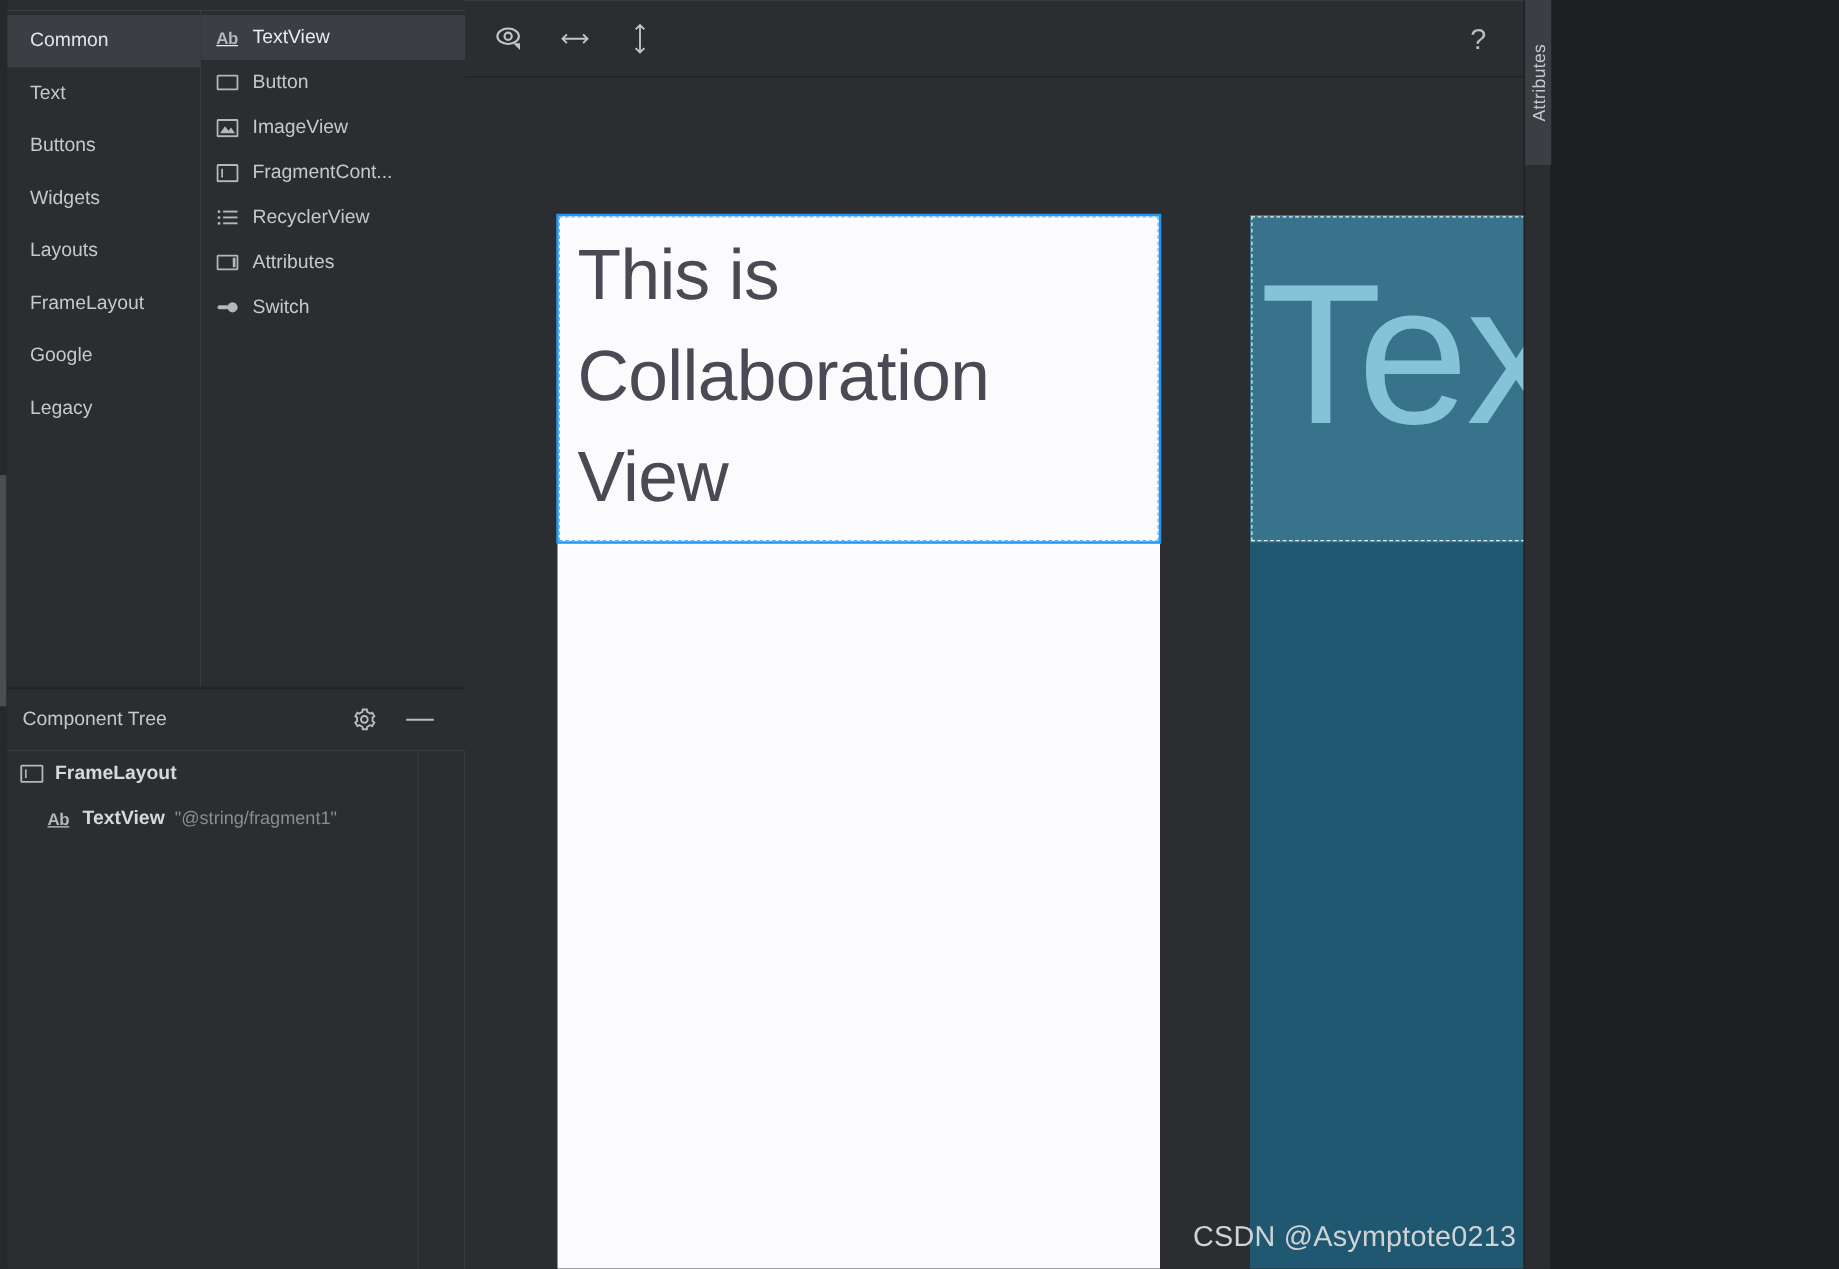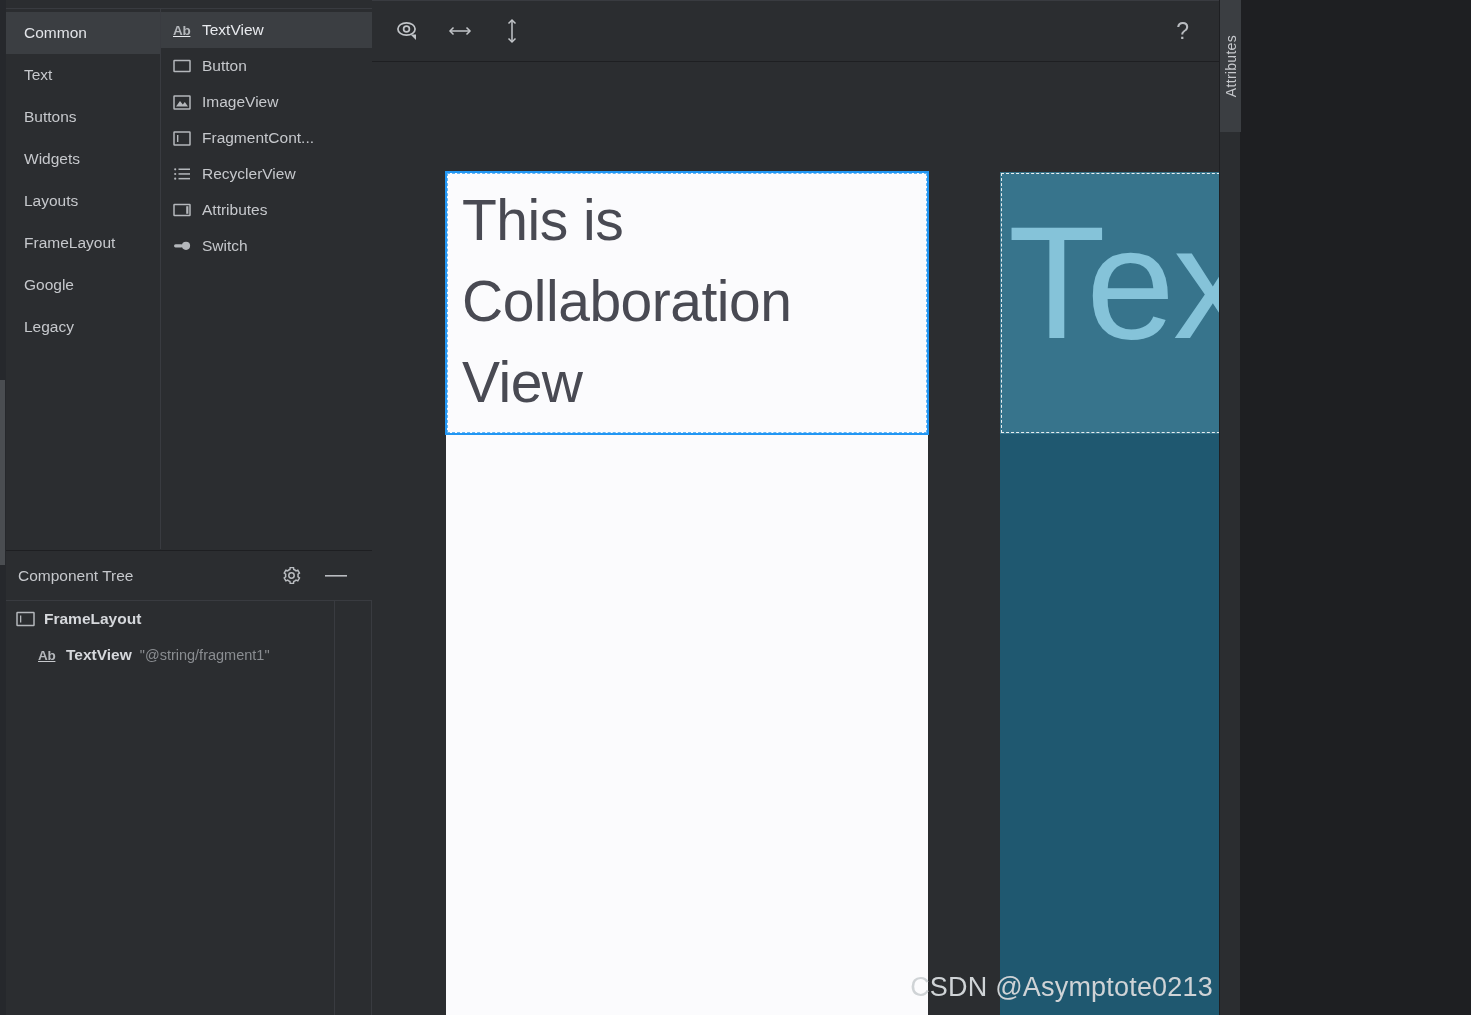--- a/index.html
+++ b/index.html
@@ -270,21 +270,21 @@
     color: #85c3d9;
     letter-spacing: -2px;
     white-space: nowrap;
   }
 
   
   #watermark {
     position: absolute;
     right: 6px;
     bottom: 12px;
-    font-size: 27px;
+    font-size: 23px;
     color: #cfd3d6;
     white-space: nowrap;
     letter-spacing: 0.2px;
     pointer-events: none;
   }
 
   
   #right-strip {
     position: absolute;
     right: 0; top: 0;

